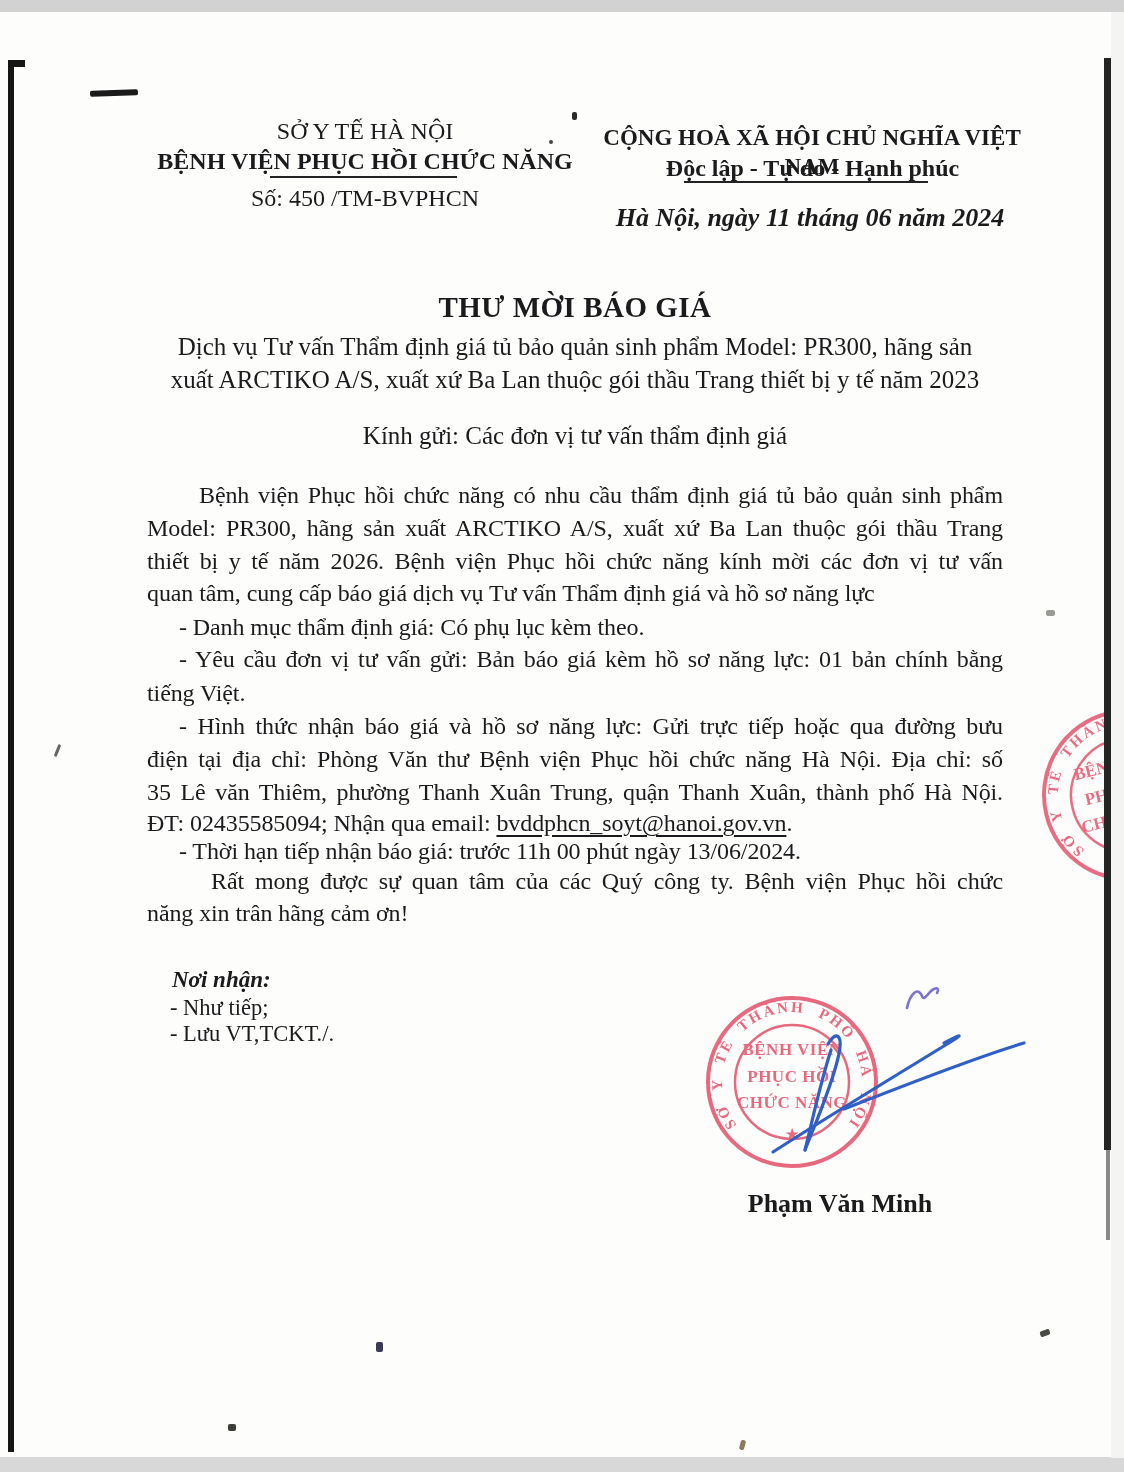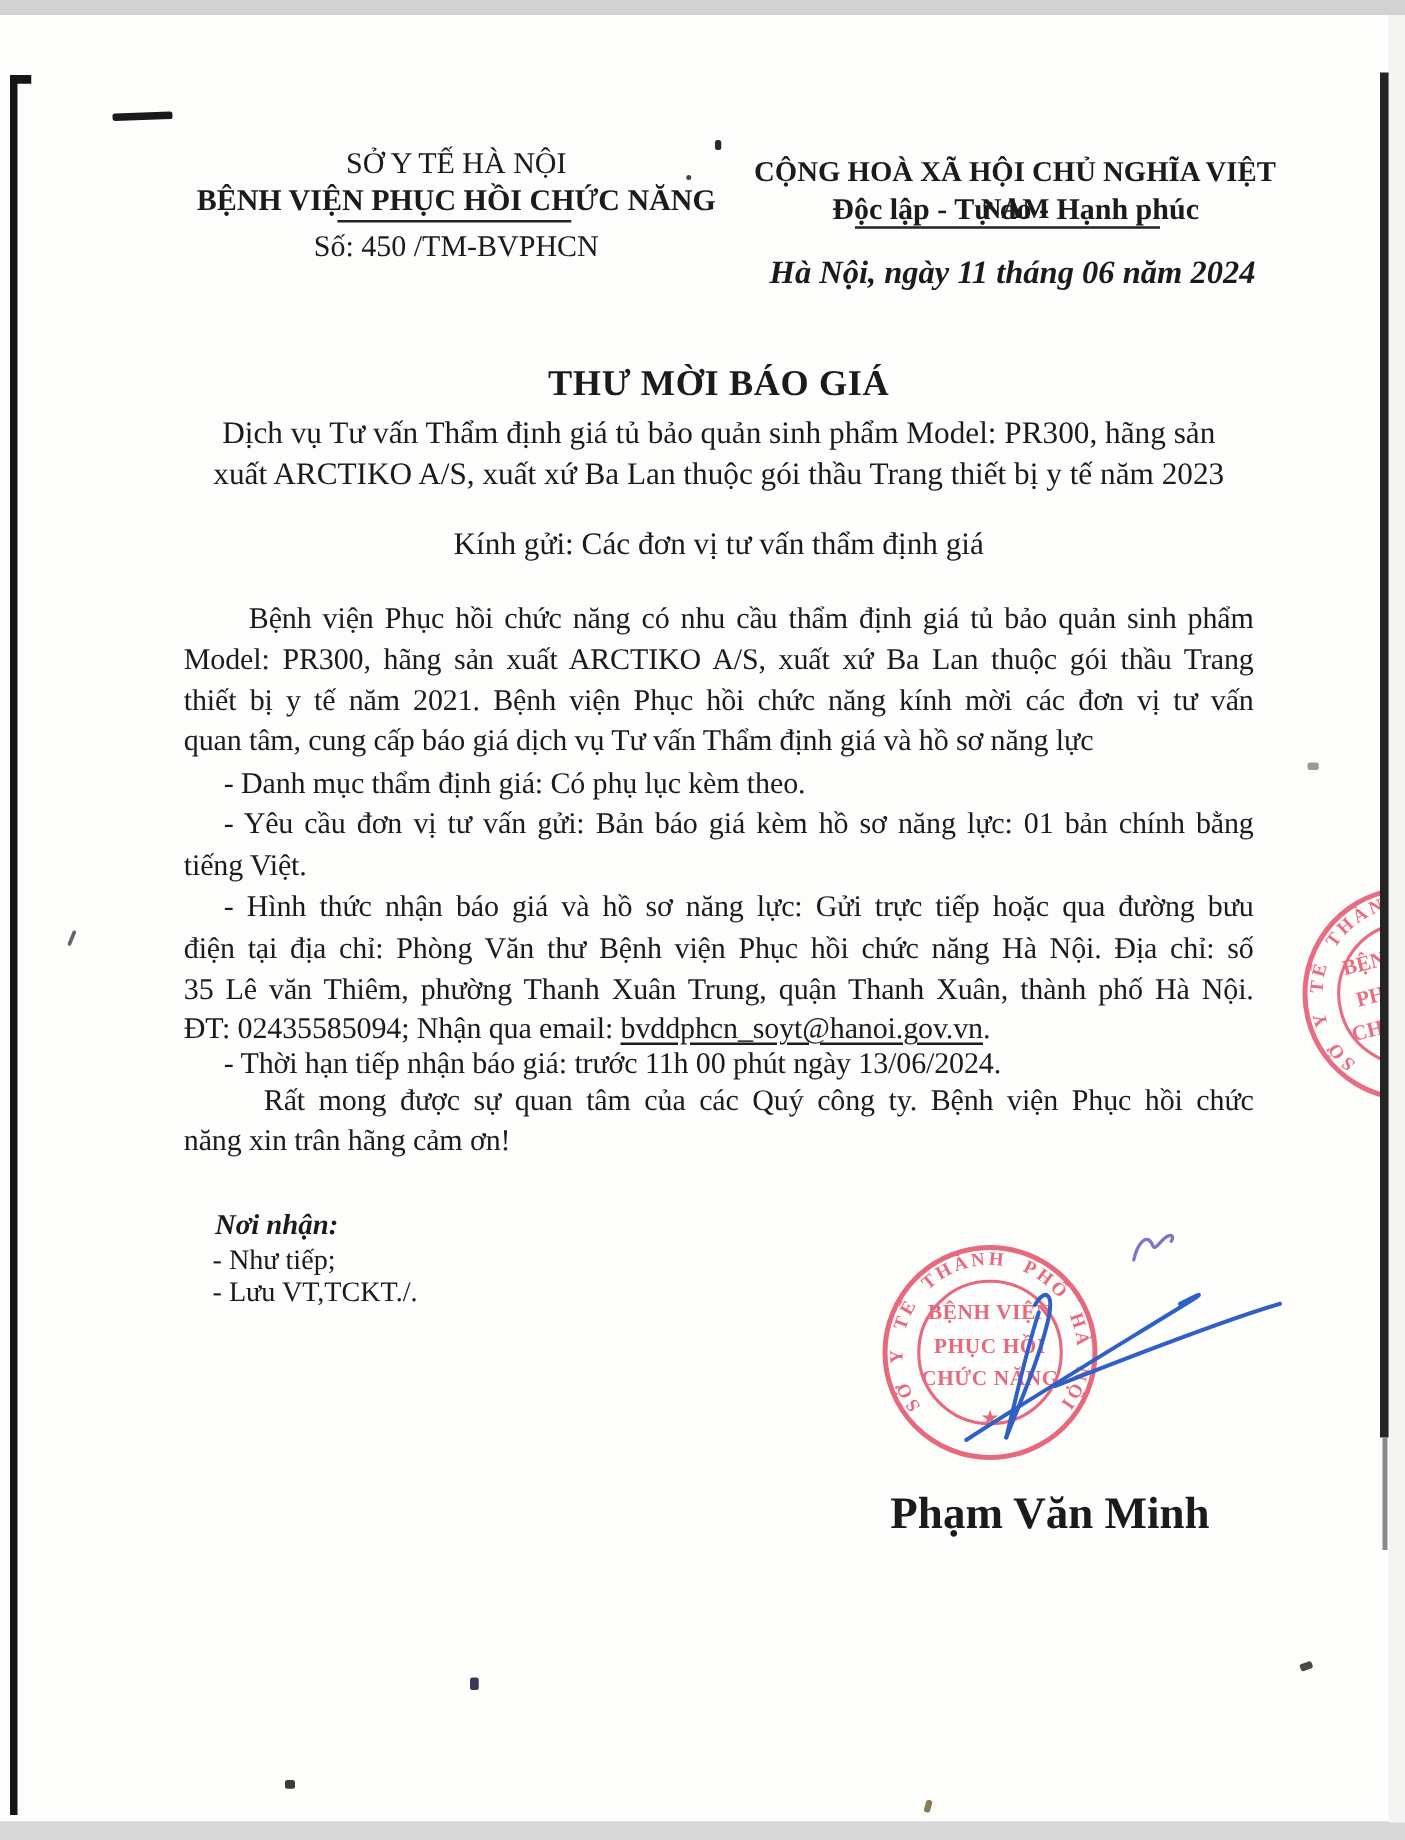--- a/index.html
+++ b/index.html
@@ -58,38 +58,38 @@
     <div class="t c b i" style="left:600px;top:190px;width:420px;font-size:26px;">Hà Nội, ngày 11 tháng 06 năm 2024</div>
 
     <div class="t c b" style="left:147px;top:277px;width:856px;font-size:29px;letter-spacing:0.5px;">THƯ MỜI BÁO GIÁ</div>
     <div class="t c" style="left:147px;top:319px;width:856px;font-size:25px;">Dịch vụ Tư vấn Thẩm định giá tủ bảo quản sinh phẩm Model: PR300, hãng sản</div>
     <div class="t c" style="left:147px;top:352px;width:856px;font-size:25px;">xuất ARCTIKO A/S, xuất xứ Ba Lan thuộc gói thầu Trang thiết bị y tế năm 2023</div>
 
     <div class="t c" style="left:147px;top:408px;width:856px;font-size:25px;">Kính gửi: Các đơn vị tư vấn thẩm định giá</div>
 
     <div class="t line j ind52" style="top:468px;">Bệnh viện Phục hồi chức năng có nhu cầu thẩm định giá tủ bảo quản sinh phẩm</div>
     <div class="t line j" style="top:501px;">Model: PR300, hãng sản xuất ARCTIKO A/S, xuất xứ Ba Lan thuộc gói thầu Trang</div>
-    <div class="t line j" style="top:534px;">thiết bị y tế năm 2021. Bệnh viện Phục hồi chức năng kính mời các đơn vị tư vấn</div>
+    <div class="t line j" style="top:534px;">thiết bị y tế năm 2026. Bệnh viện Phục hồi chức năng kính mời các đơn vị tư vấn</div>
     <div class="t line" style="top:566px;">quan tâm, cung cấp báo giá dịch vụ Tư vấn Thẩm định giá và hồ sơ năng lực</div>
     <div class="t line ind32" style="top:600px;">- Danh mục thẩm định giá: Có phụ lục kèm theo.</div>
     <div class="t line j ind32" style="top:632px;">- Yêu cầu đơn vị tư vấn gửi: Bản báo giá kèm hồ sơ năng lực: 01 bản chính bằng</div>
     <div class="t line" style="top:666px;">tiếng Việt.</div>
     <div class="t line j ind32" style="top:699px;">- Hình thức nhận báo giá và hồ sơ năng lực: Gửi trực tiếp hoặc qua đường bưu</div>
     <div class="t line j" style="top:732px;">điện tại địa chỉ:  Phòng Văn thư Bệnh viện Phục hồi chức năng Hà Nội. Địa chỉ: số</div>
     <div class="t line j" style="top:765px;">35 Lê văn Thiêm, phường Thanh Xuân Trung, quận Thanh Xuân, thành phố Hà Nội.</div>
     <div class="t line" style="top:796px;"><span>ĐT: 02435585094; Nhận qua email: </span><span class="email">bvddphcn_soyt@hanoi.gov.vn</span><span>.</span></div>
     <div class="t line ind32" style="top:824px;">- Thời hạn tiếp nhận báo giá: trước 11h 00 phút ngày 13/06/2024.</div>
     <div class="t line j ind64" style="top:854px;">Rất mong được sự quan tâm của các Quý công ty. Bệnh viện Phục hồi chức</div>
     <div class="t line" style="top:886px;">năng xin trân hãng cảm ơn!</div>
 
     <div class="t b i" style="left:172px;top:954px;font-size:23px;">Nơi nhận:</div>
     <div class="t" style="left:170px;top:982px;font-size:22.5px;">- Như tiếp;</div>
     <div class="t" style="left:170px;top:1008px;font-size:22.5px;">- Lưu VT,TCKT./.</div>
 
-    <div class="t c b" style="left:700px;top:1176px;width:280px;font-size:36px;">Phạm Văn Minh</div>
+    <div class="t c b" style="left:700px;top:1176px;width:280px;font-size:26px;">Phạm Văn Minh</div>
 
     <svg width="200" height="200" style="left:692px;top:970px;opacity:0.88;" viewBox="0 0 200 200">
       <circle cx="100" cy="100" r="84" style="fill:none;stroke:var(--stamp-red);stroke-width:4;"></circle>
       <circle cx="100" cy="100" r="57" style="fill:none;stroke:var(--stamp-red);stroke-width:2.5;"></circle>
       <defs>
           <path id="arcMain" d="M 50.5 149.5 A 70 70 0 1 1 149.5 149.5"></path>
         </defs>
       <text style="fill:var(--stamp-red);font-weight:bold;font-size:15px;letter-spacing:2.5px;word-spacing:7px;">
         <textPath href="#arcMain" startOffset="50%" text-anchor="middle">SỞ Y TẾ THÀNH PHỐ HÀ NỘI</textPath>
       </text>

